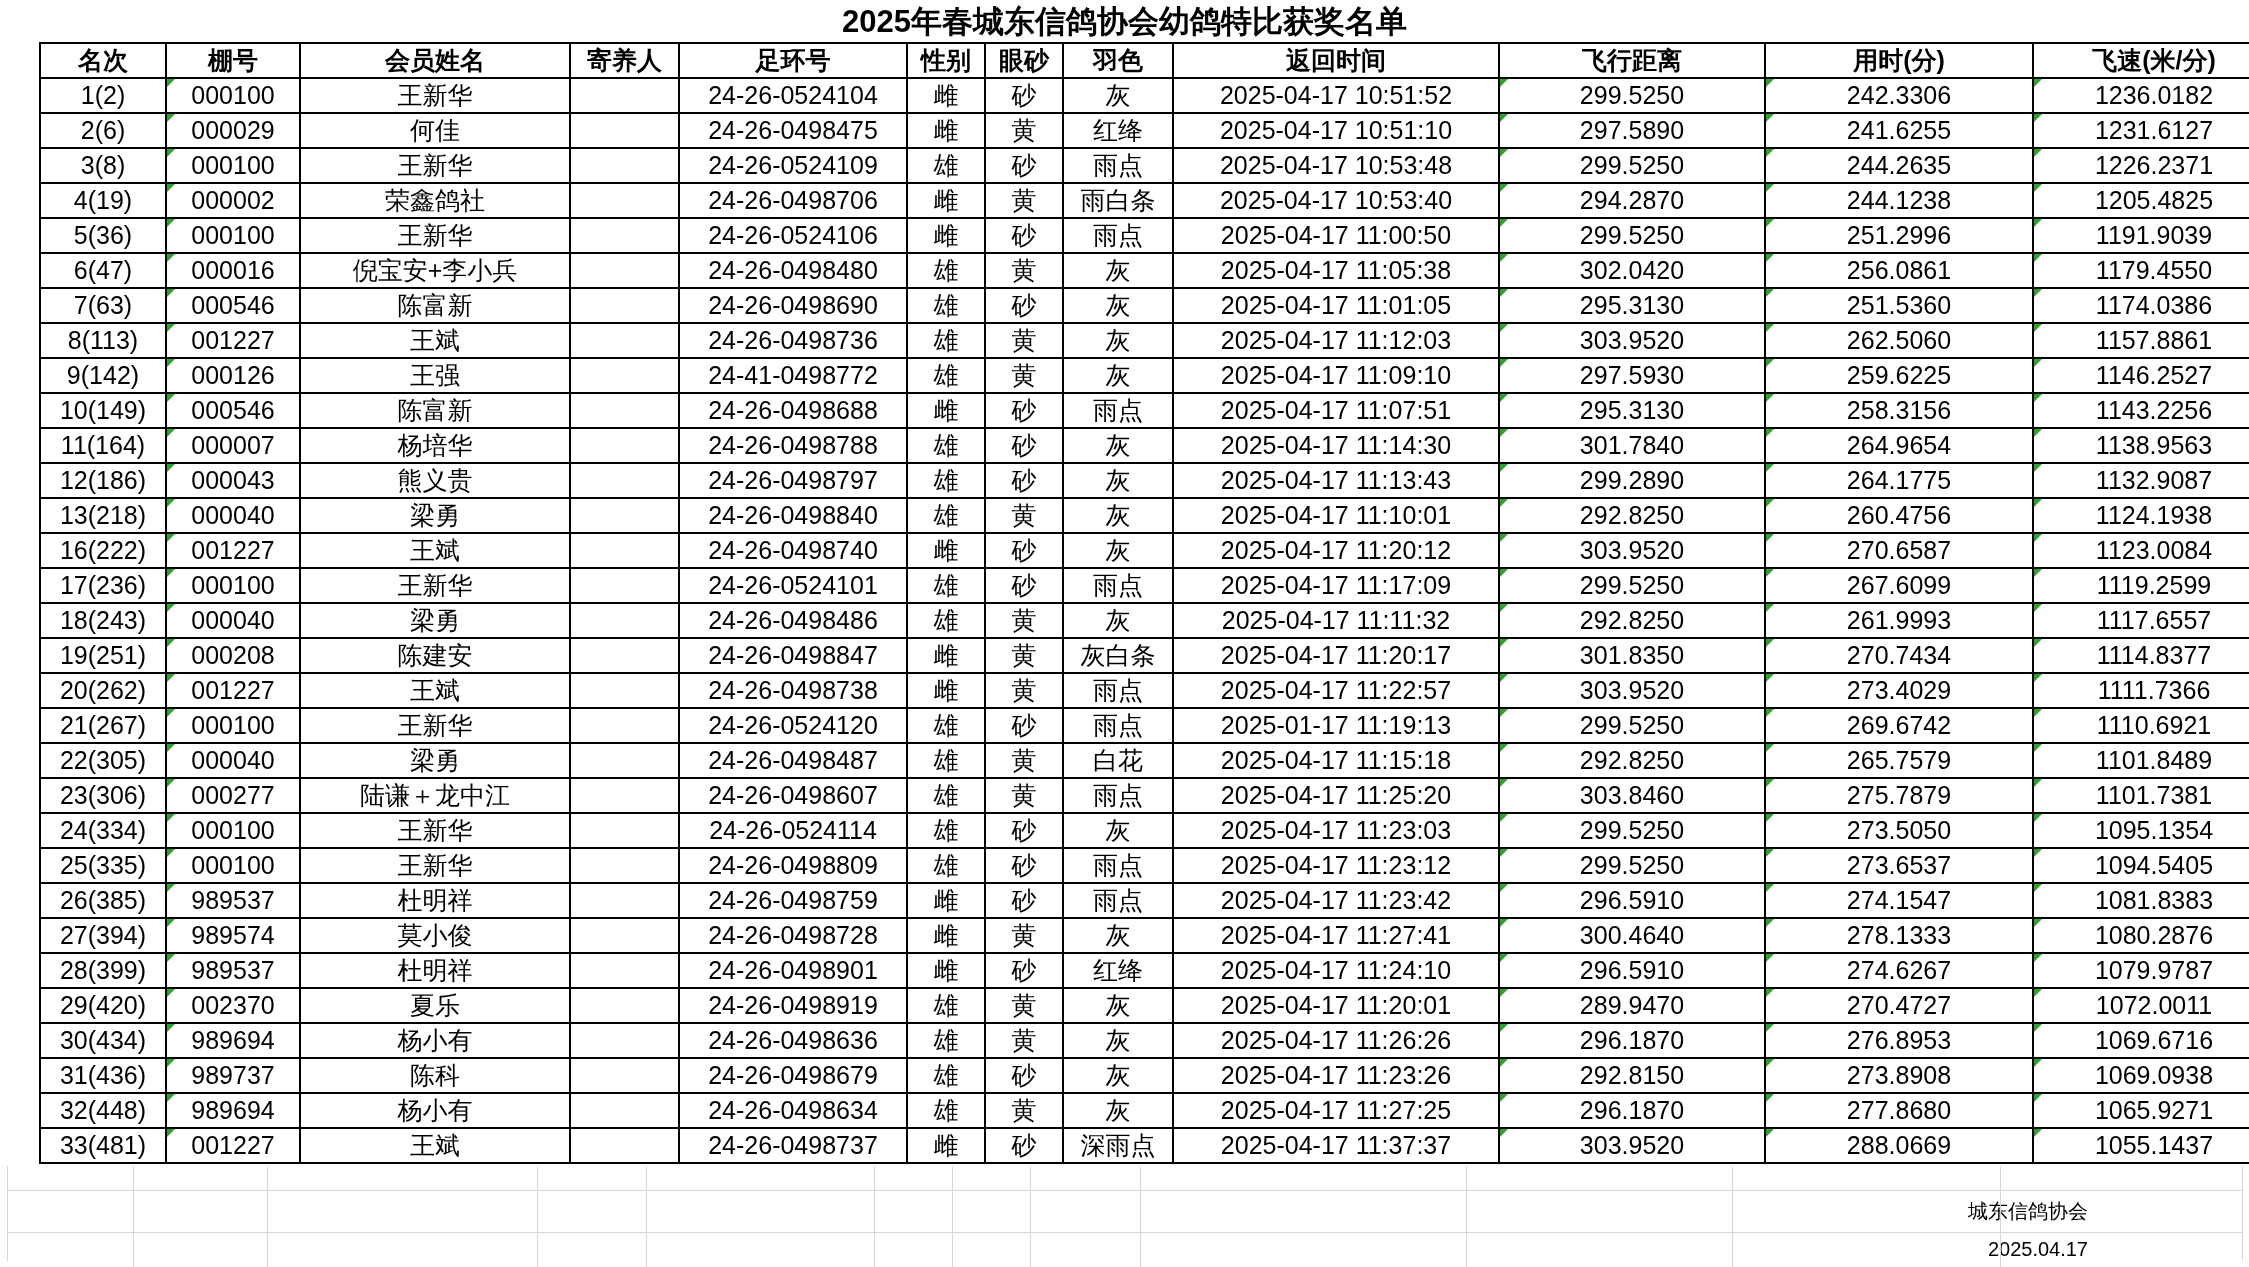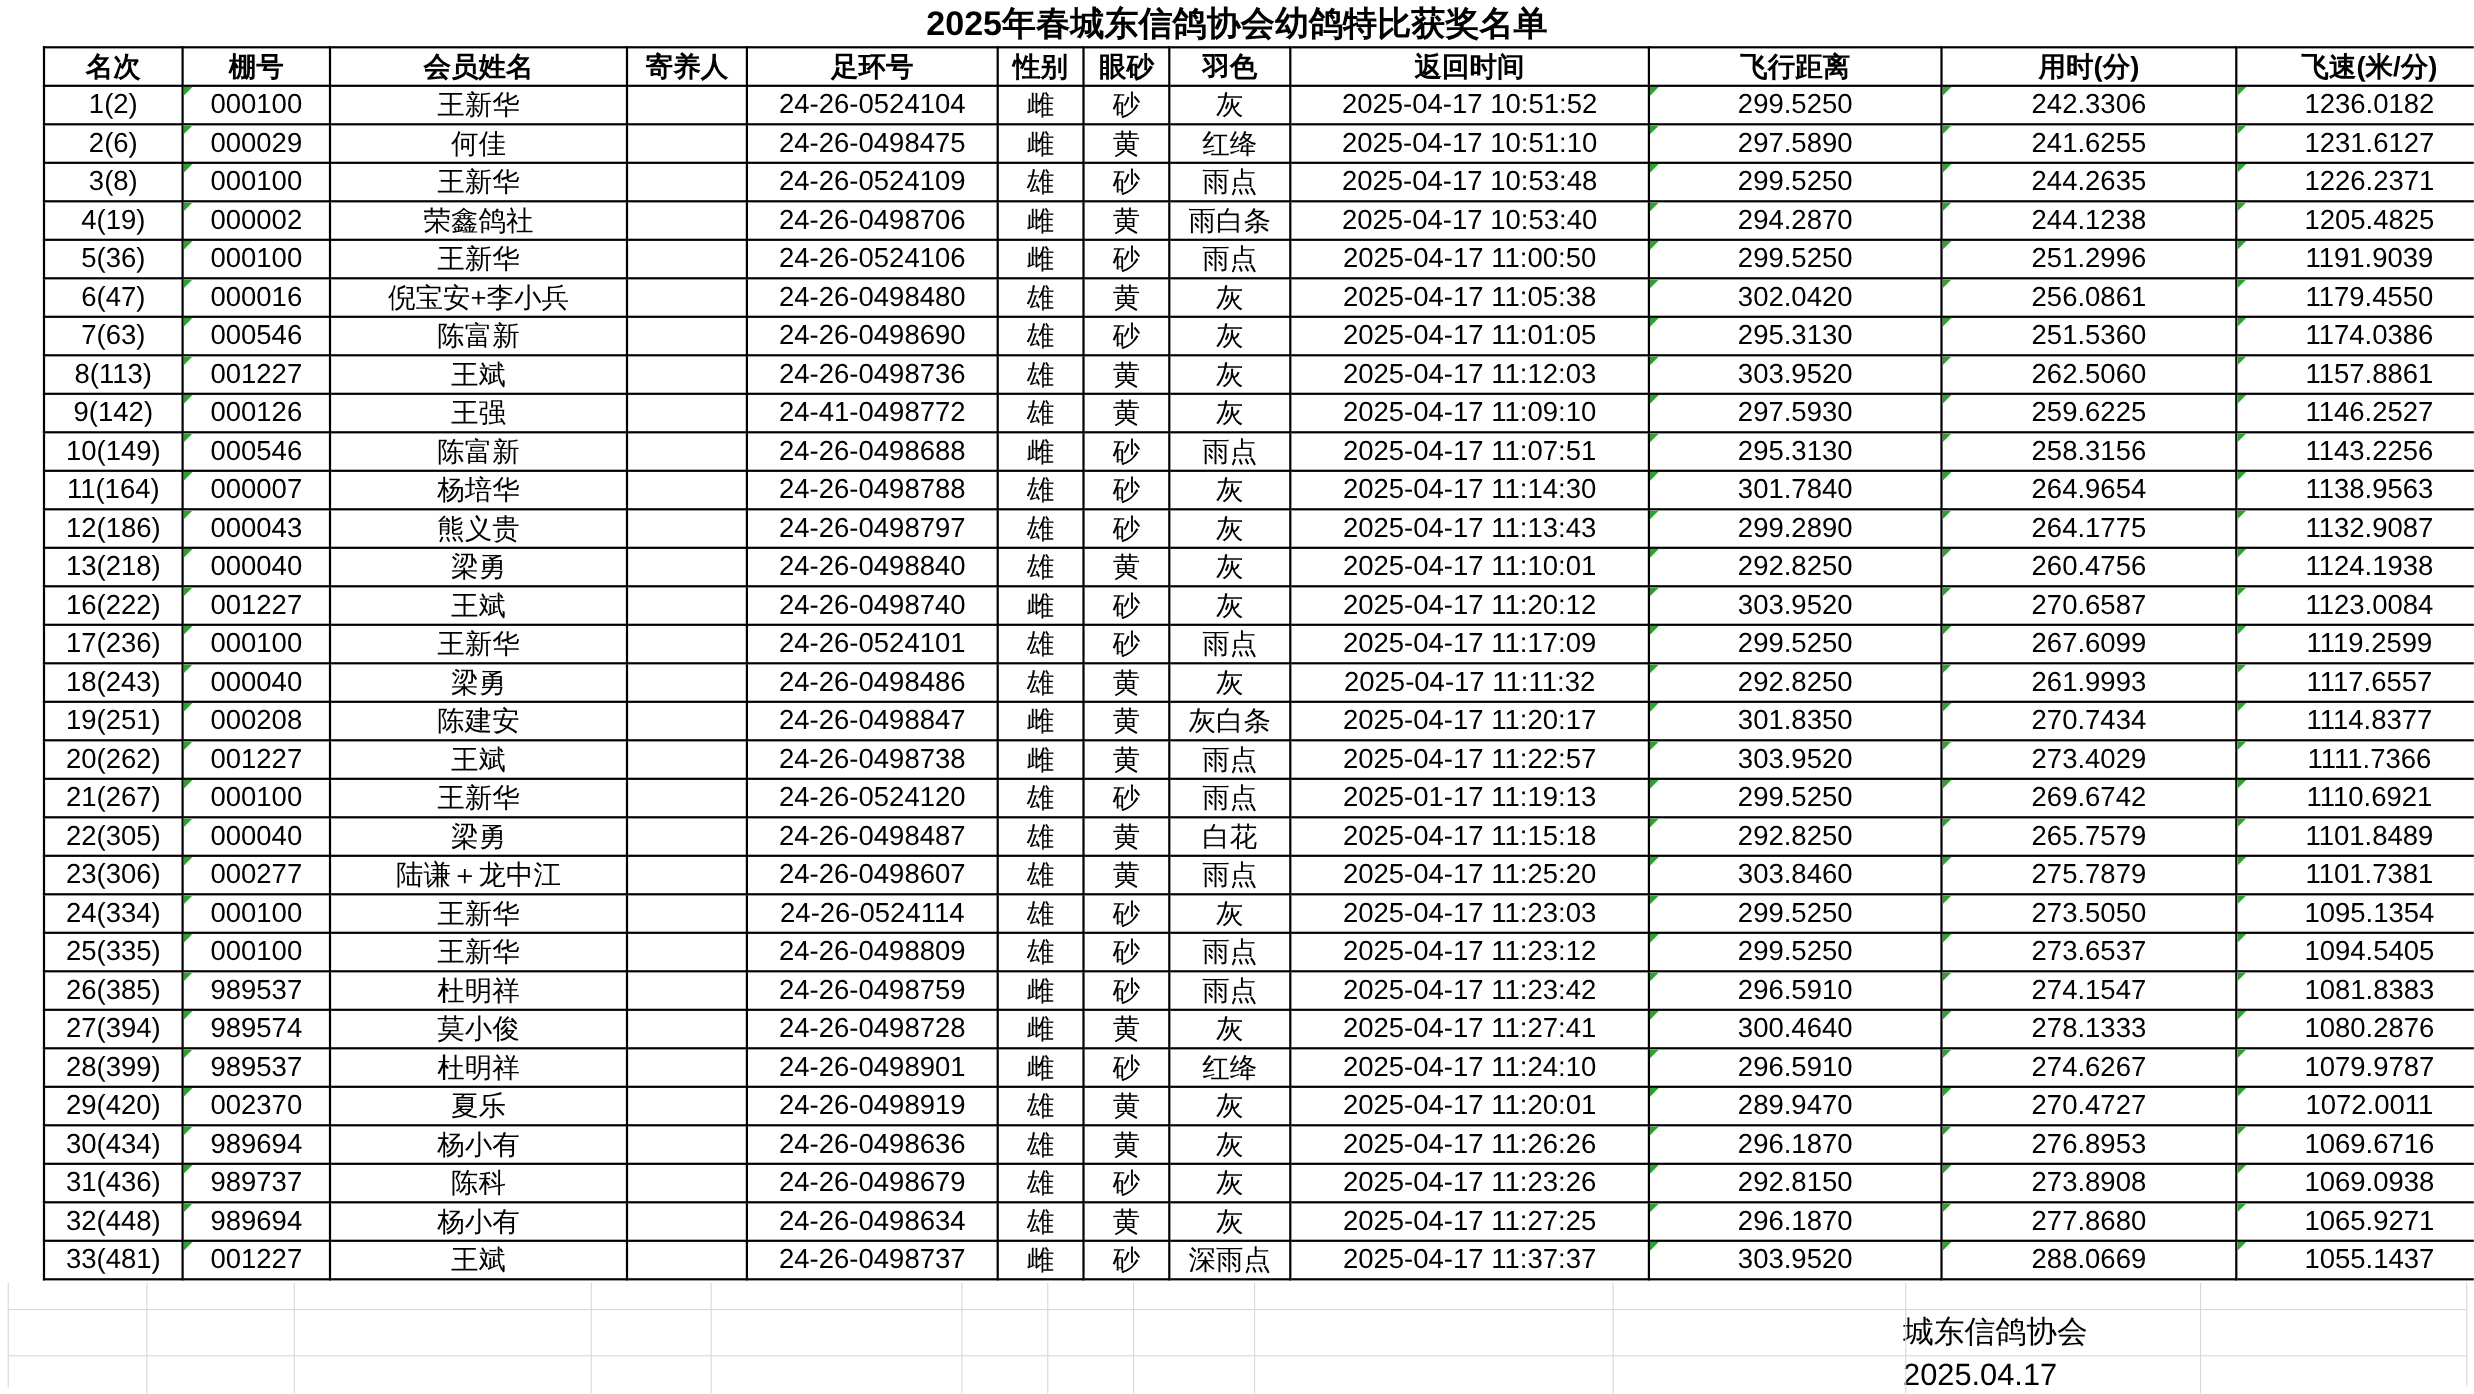--- a/index.html
+++ b/index.html
@@ -29,22 +29,22 @@
     border-top:8px solid var(--indicator,#2DA32D);
     border-right:8px solid transparent;
   }
   .footer-area{
     position:absolute;left:7px;top:1166px;width:2235px;height:101px;
   }
   .gridline{position:absolute;background:var(--gridline,#D8D8D8);}
   .gridline.v{width:1px;top:0;height:101px;}
   .gridline.h{height:1px;left:0;width:2235px;}
   .footer-cell{
-    position:absolute;left:1723px;width:268px;text-align:left;
-    font-size:28px;white-space:nowrap;
+    position:absolute;left:1813px;width:268px;text-align:right;
+    font-size:20px;white-space:nowrap;
   }
   .footer-cell.org{top:24px;height:42px;line-height:42px;}
   .footer-cell.date{top:66px;height:35px;line-height:35px;}
 </style>
 </head>
 <body>
 
 <div class="page">
   <div class="title">2025年春城东信鸽协会幼鸽特比获奖名单</div>
 

